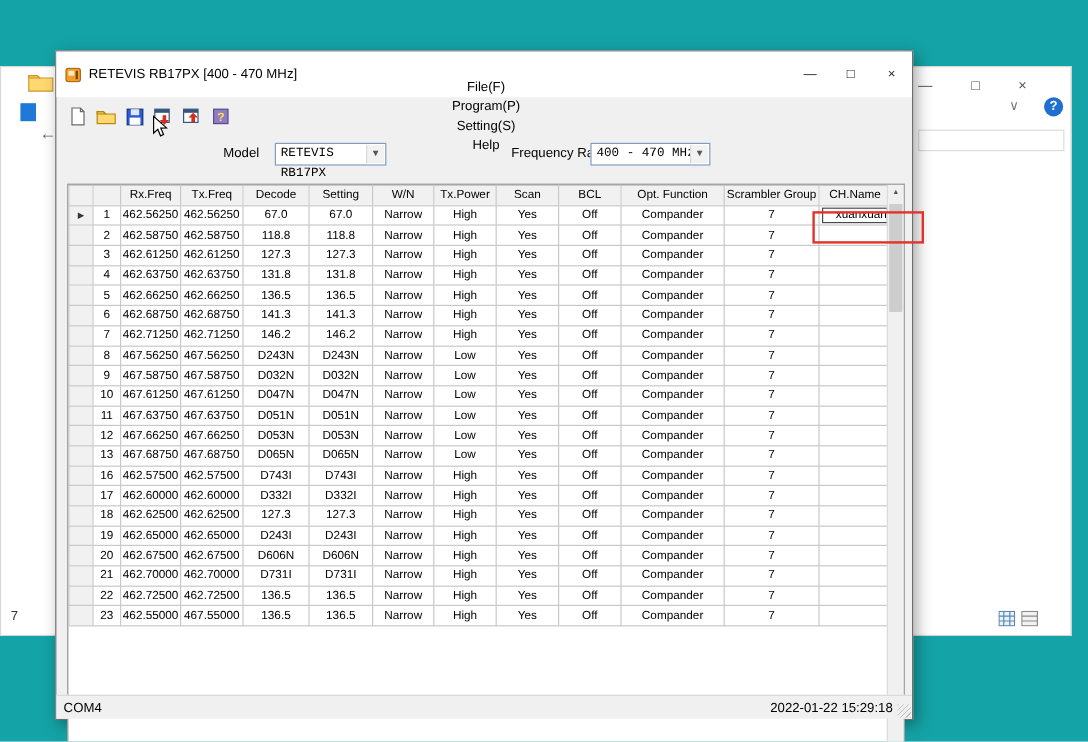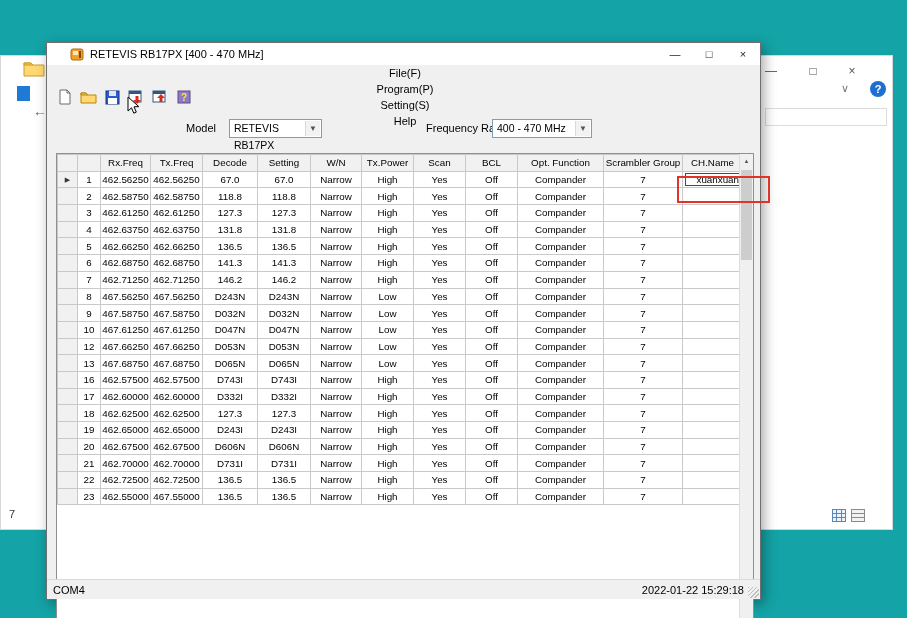--- a/index.html
+++ b/index.html
@@ -13,32 +13,32 @@
   .bg-help { position:absolute; left:869px; top:25px; width:16px; height:16px; border-radius:50%; background:#1f6fd0; color:#fff; font-size:11px; font-weight:bold; text-align:center; line-height:16px; }
   .bg-field { position:absolute; left:764px; top:52px; width:122px; height:18px; border:1px solid #dcdcdc; background:#fff; }
   .bg-folder { position:absolute; left:22px; top:4px; }
   .bg-bluerect { position:absolute; left:16px; top:30px; width:13px; height:15px; background:#1e7ad6; }
   .bg-back { position:absolute; left:32px; top:47px; color:#666; font-size:14px; }
   .bg-pagenum { position:absolute; left:8px; top:452px; font-size:11px; color:#333; }
   .bg-mini-icons { position:absolute; left:831px; top:453px; display:flex; gap:5px; }
 
   
   .app { position:absolute; left:46px; top:42px; width:715px; height:558px; background:#f0f0f0; border:1px solid #6f6f6f; box-shadow:3px 4px 12px rgba(0,0,0,.35); font-size:11px; color:#000; }
-  .titlebar { position:absolute; left:0; top:0; right:0; height:22px; background:#fff; display:flex; align-items:center;padding-left:16px; }
+  .titlebar { position:absolute; left:0; top:0; right:0; height:38px; background:#fff; display:flex; align-items:center; }
   .app-icon { margin-left:7px; }
   .app-title { margin-left:6px; font-size:11px; }
   .win-ctls { margin-left:auto; display:flex; }
   .win-ctl { width:34px; height:22px; text-align:center; line-height:22px; font-size:11px; color:#222; }
   .menubar { position:absolute; left:0; top:22px; right:0; height:20px; display:flex; align-items:center; padding-left:3px;flex-direction:column; }
   .menu-item { padding:2px 7px; font-size:11px; }
   .toolbar { position:absolute; left:0; top:42px; right:0; height:24px; display:flex; align-items:center; padding-left:7px; gap:4px; }
   .tbtn { width:20px; height:19px; display:flex; align-items:center; justify-content:center; }
 
   .ctl-label { position:absolute; height:19px; line-height:19px; font-size:11px; }
-  .combo { position:absolute; height:19px; background:#fff; border:1px solid #7f9db9; font-size:10.5px; line-height:17px; padding-left:4px; }
+  .combo { position:absolute; height:19px; background:#fff; border:1px solid #7f9db9; font-size:10.5px; line-height:17px; padding-left:4px;font-family:Liberation Mono, monospace; }
   .combo-arrow { position:absolute; right:1px; top:1px; bottom:1px; width:15px; background:#f2f2f2; border-left:1px solid #d9d9d9; color:#555; font-size:8px; text-align:center; line-height:16px; }
 
   
   .grid-wrap { position:absolute; left:9px; top:110px; width:698px; height:500px; background:#fff; border:1px solid #8f8f8f; overflow:hidden; }
   table.grid { border-collapse:collapse; table-layout:fixed; }
   .grid th, .grid td { border:1px solid #c9c9c9; height:16.7px; padding:0 1px; font-size:9.8px; font-weight:normal; text-align:center; overflow:hidden; white-space:nowrap; }
   .grid th { background:#f1f1f1; }
   .grid td.sel { background:#f1f1f1; font-size:7px; color:#333; }
   .cell-editor { border:1px solid #4a4a4a; height:13px; line-height:12px; margin:1px 1px; background:#fff; text-align:right; padding-left:3px; font-size:9.8px; }
   .vscroll { position:absolute; right:0; top:0; width:14px; height:100%; background:#f0f0f0; border-left:1px solid #dcdcdc; }
@@ -343,20 +343,35 @@
             <td>Narrow</td>
             <td>Low</td>
             <td>Yes</td>
             <td>Off</td>
             <td>Compander</td>
             <td>7</td>
             <td></td>
           </tr>
           <tr>
             <td class="sel"></td>
+            <td>11</td>
+            <td>467.63750</td>
+            <td>467.63750</td>
+            <td>D051N</td>
+            <td>D051N</td>
+            <td>Narrow</td>
+            <td>Low</td>
+            <td>Yes</td>
+            <td>Off</td>
+            <td>Compander</td>
+            <td>7</td>
+            <td></td>
+          </tr>
+          <tr>
+            <td class="sel"></td>
             <td>12</td>
             <td>467.66250</td>
             <td>467.66250</td>
             <td>D053N</td>
             <td>D053N</td>
             <td>Narrow</td>
             <td>Low</td>
             <td>Yes</td>
             <td>Off</td>
             <td>Compander</td>

